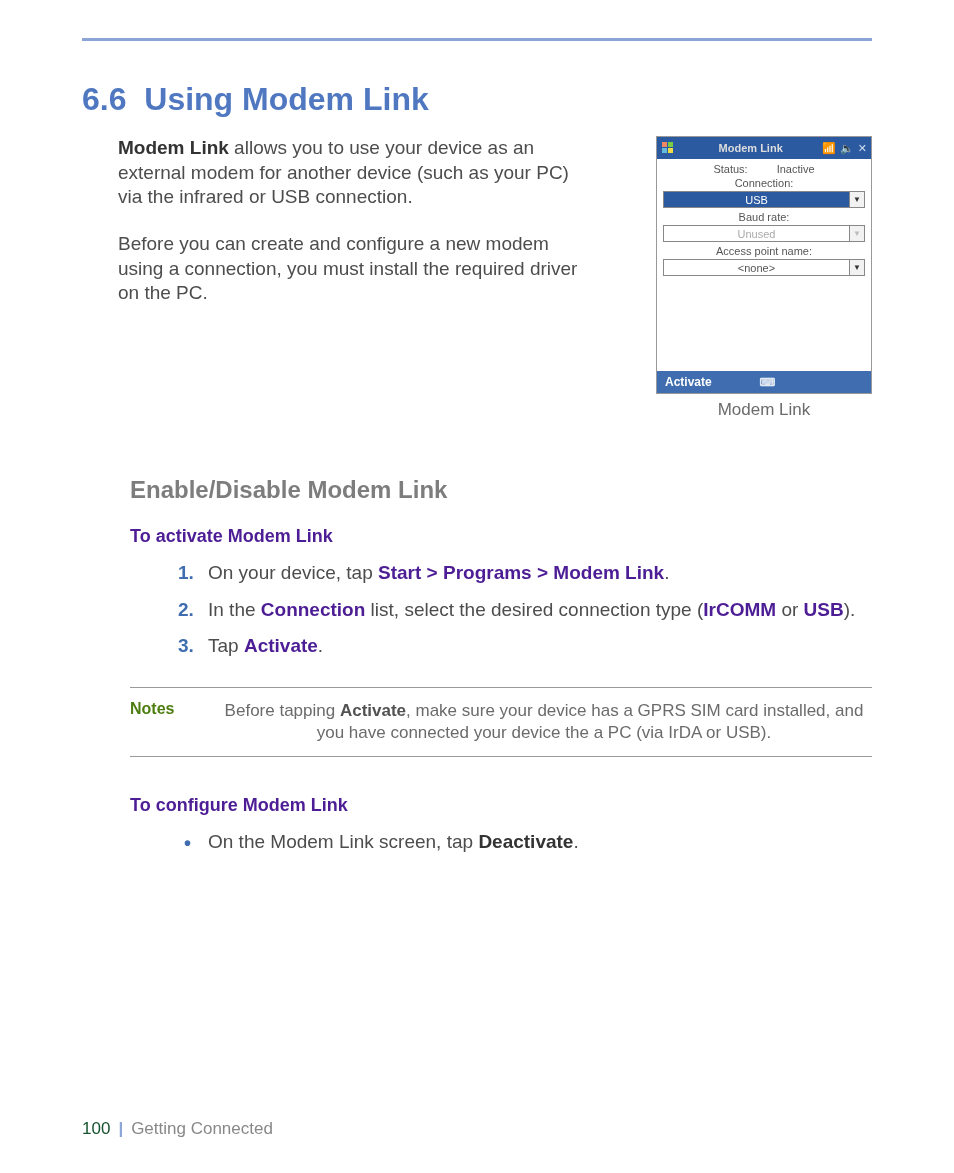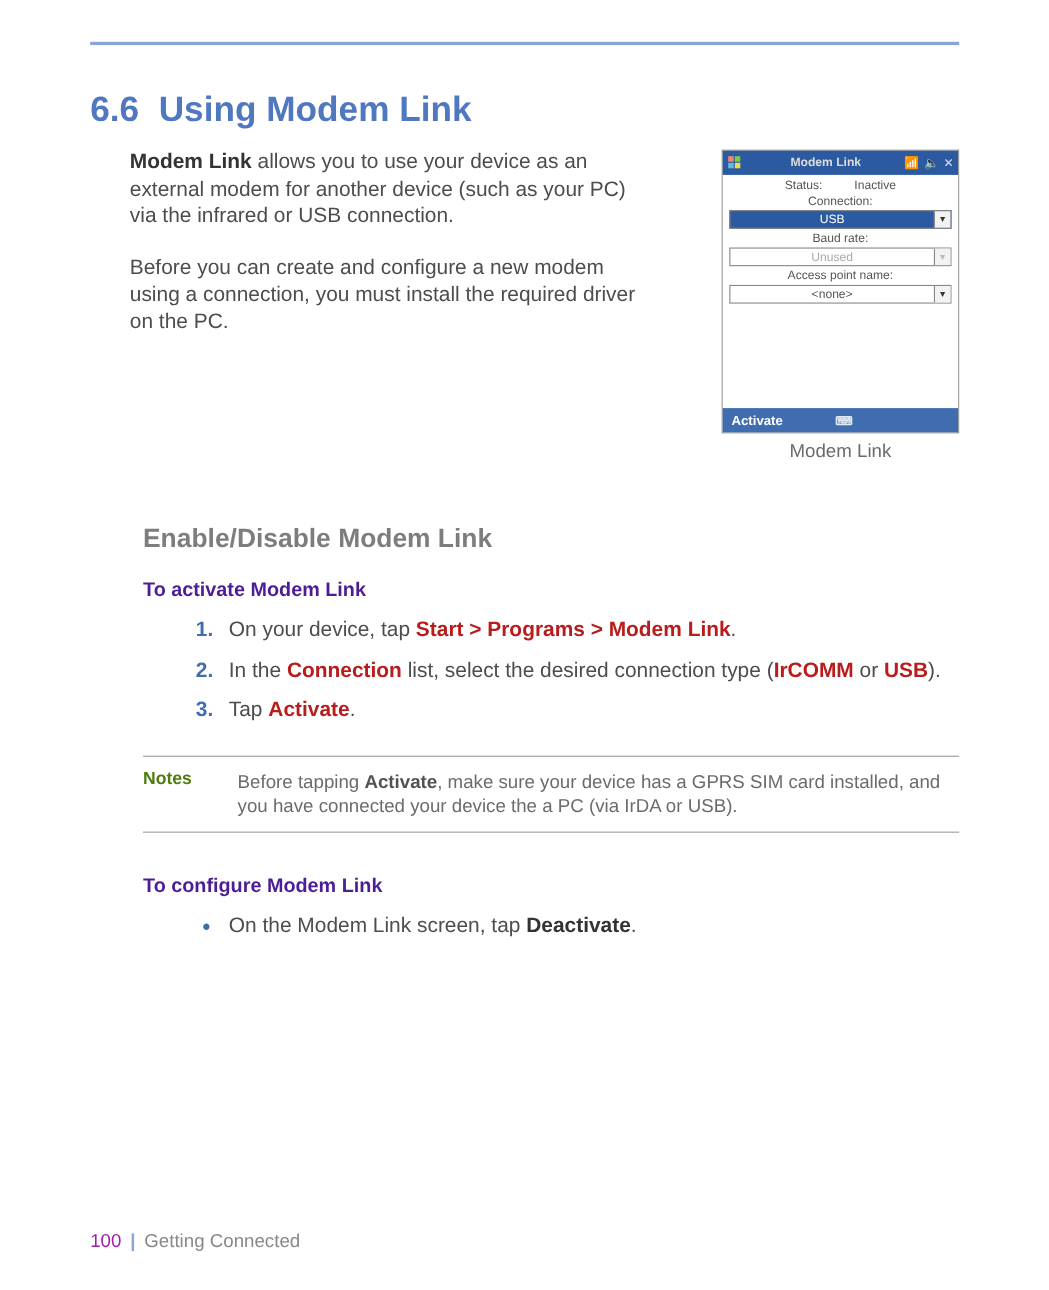--- a/index.html
+++ b/index.html
@@ -135,21 +135,21 @@
     padding-left: 30px;
   }
   ol.steps li::before {
     counter-increment: step;
     content: counter(step) ".";
     position: absolute;
     left: 0;
     color: #3f6db0;
     font-weight: bold;
   }
-  ol.steps b { color: #b91c1c; }
+  ol.steps b { color: #4c1d95; }
 
   .notes-block {
     margin: 28px 0 0 48px;
     border-top: 1px solid #9a9a9a;
     border-bottom: 1px solid #9a9a9a;
     padding: 12px 0;
     display: flex;
     gap: 22px;
   }
   .notes-label {
@@ -157,20 +157,21 @@
     font-weight: bold;
     font-size: 16px;
     flex-shrink: 0;
     width: 64px;
   }
   .notes-body p {
     font-size: 17px;
     color: #6b6b6b;
     line-height: 1.3;
     margin-bottom: 10px;
+    text-align: center;
   }
   .notes-body p:last-child { margin-bottom: 0; }
   .notes-body b { color: #525252; }
 
   ul.bullet {
     margin: 10px 0 0 96px;
     list-style: none;
   }
   ul.bullet li {
     font-size: 19px;
@@ -192,21 +193,21 @@
   .footer {
     position: absolute;
     left: 82px;
     bottom: 34px;
     font-size: 17px;
     color: #888;
     display: flex;
     align-items: center;
     gap: 8px;
   }
-  .footer .pnum { color: #a21caf; }
+  .footer .pnum { color: #14532d; }
   .footer .sep { color: #8aa5d6; font-weight: bold; }
 </style>
 </head>
 <body>
 
 <div class="page">
   <div class="top-rule"></div>
 
   <h1 class="section-title">
     <span>6.6</span>&nbsp;&nbsp;<span>Using Modem Link</span>

